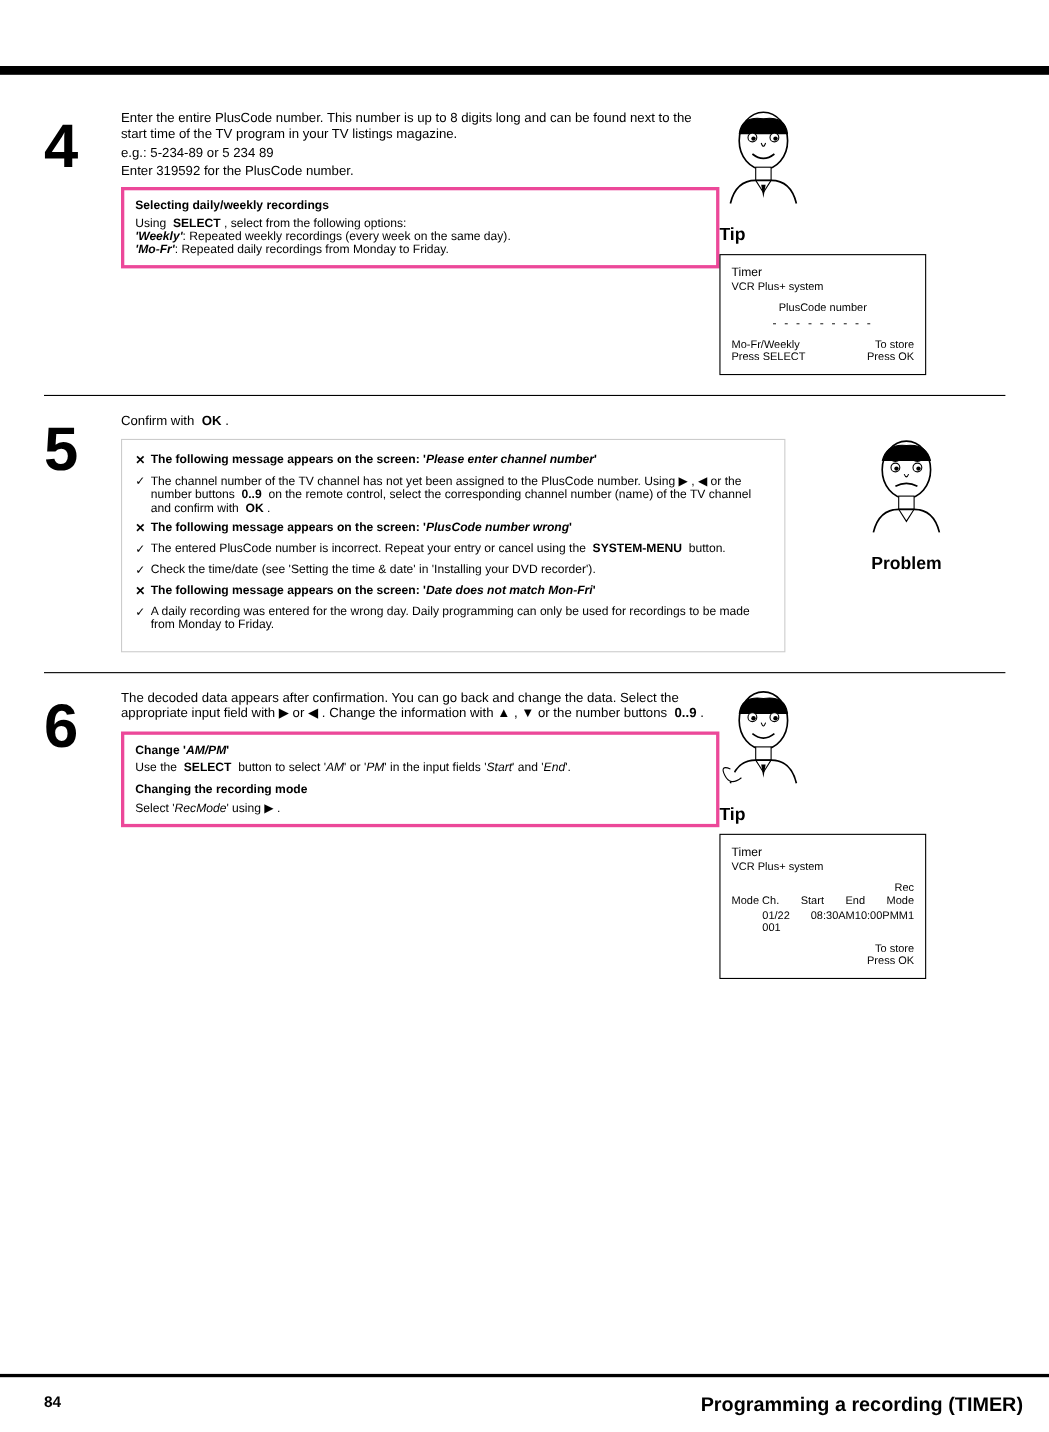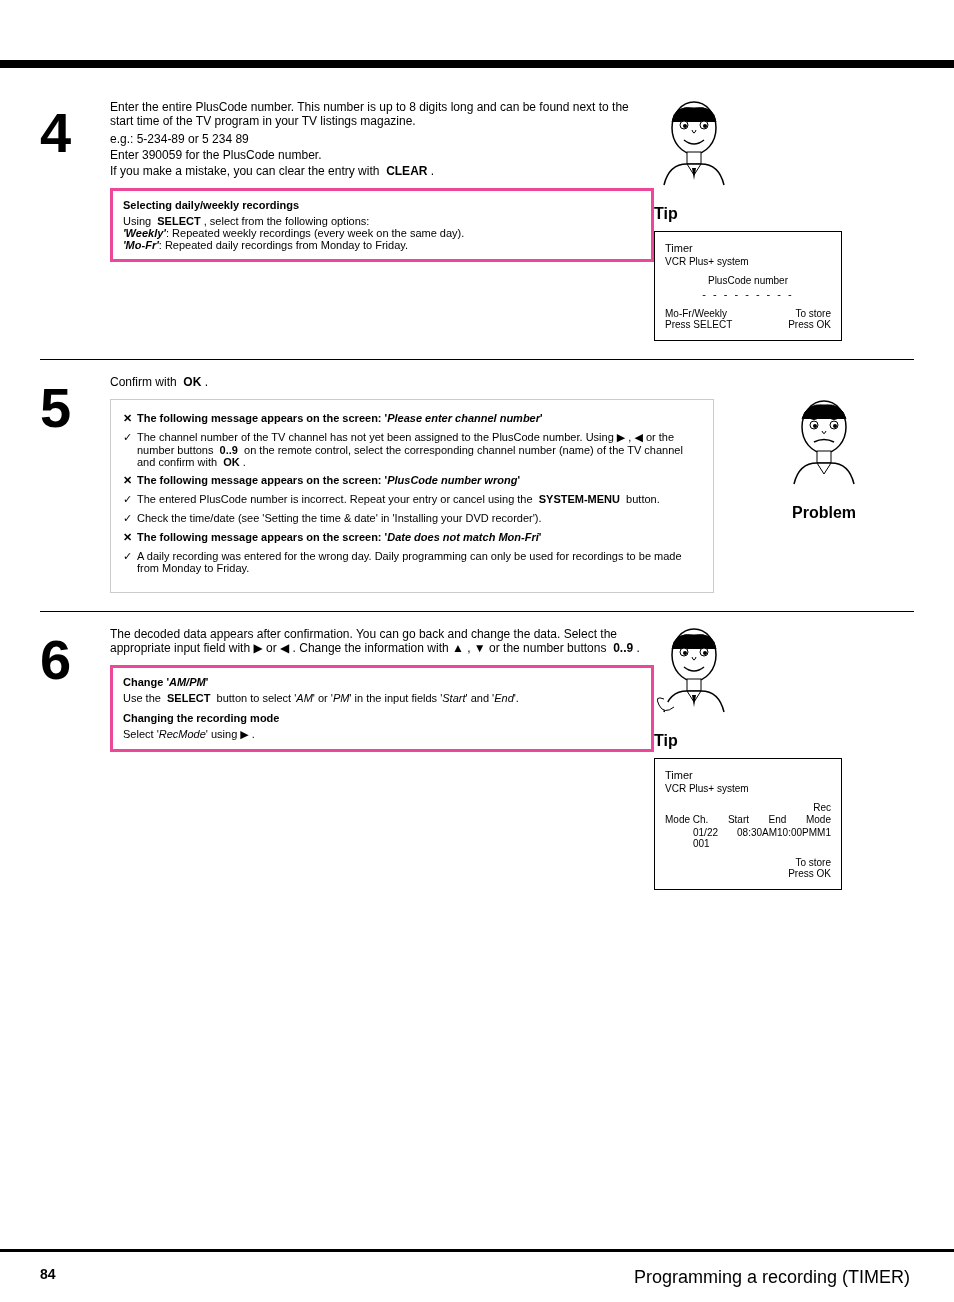--- a/index.html
+++ b/index.html
@@ -39,23 +39,23 @@
       bottom: 20px;
       left: 40px;
       font-size: 14px;
       font-weight: bold;
     }
 
     
     .page-title {
       position: absolute;
       bottom: 14px;
-      right: 44px;
+      right: 24px;
       font-size: 18px;
-      font-weight: normal;
+      font-weight: bold;
       margin-top: 37px;
     }
 
     
     .content {
       position: absolute;
       top: 80px;
       left: 0;
       right: 0;
       bottom: 60px;
@@ -217,22 +217,21 @@
 
 <div class="page-title">Programming a recording (TIMER)</div>
 
 <div class="content">
 
   <div class="step-section" style="margin-bottom:18px;">
     <div class="step-number">4</div>
     <div class="step-content">
       <p style="margin-bottom:4px;">Enter the entire PlusCode number. This number is up to 8 digits long and can be found next to the start time of the TV program in your TV listings magazine.</p>
       <p style="margin-bottom:2px;">e.g.: 5-234-89 or 5 234 89</p>
-      <p style="margin-bottom:2px;">Enter 390059 for the PlusCode number.</p>
-      <p style="margin-bottom:10px;">If you make a mistake, you can clear the entry with &nbsp;<span class="bold">CLEAR</span> .</p>
+      <p style="margin-bottom:2px;">Enter 319592 for the PlusCode number.</p>
 
       <div class="bordered-box">
         <div class="bordered-box-title">Selecting daily/weekly recordings</div>
         <p>Using &nbsp;<span class="bold">SELECT</span> , select from the following options:</p>
         <p><span class="bold italic">'Weekly'</span>: Repeated weekly recordings (every week on the same day).</p>
         <p><span class="bold italic">'Mo-Fr'</span>: Repeated daily recordings from Monday to Friday.</p>
       </div>
     </div>
 
     <div class="step-right">

